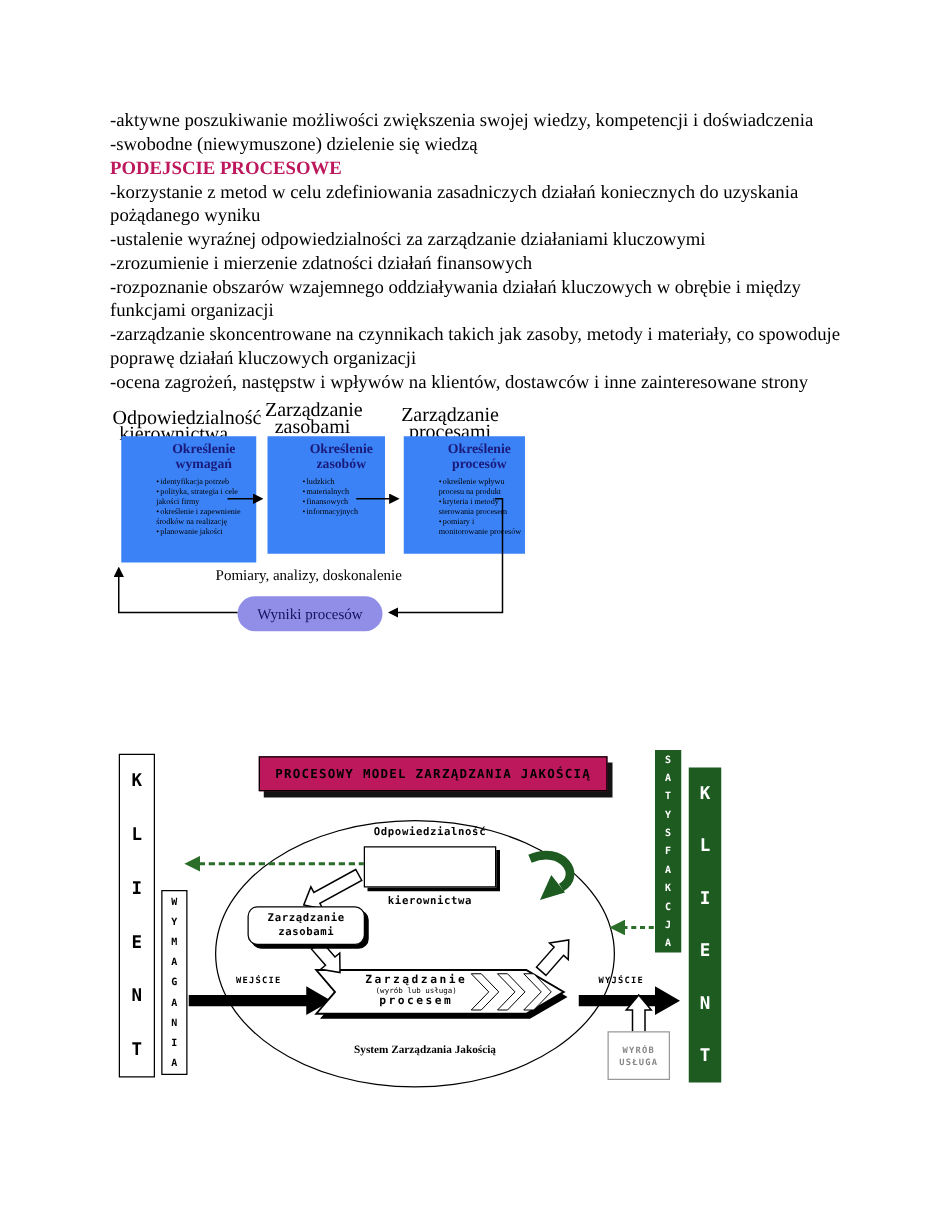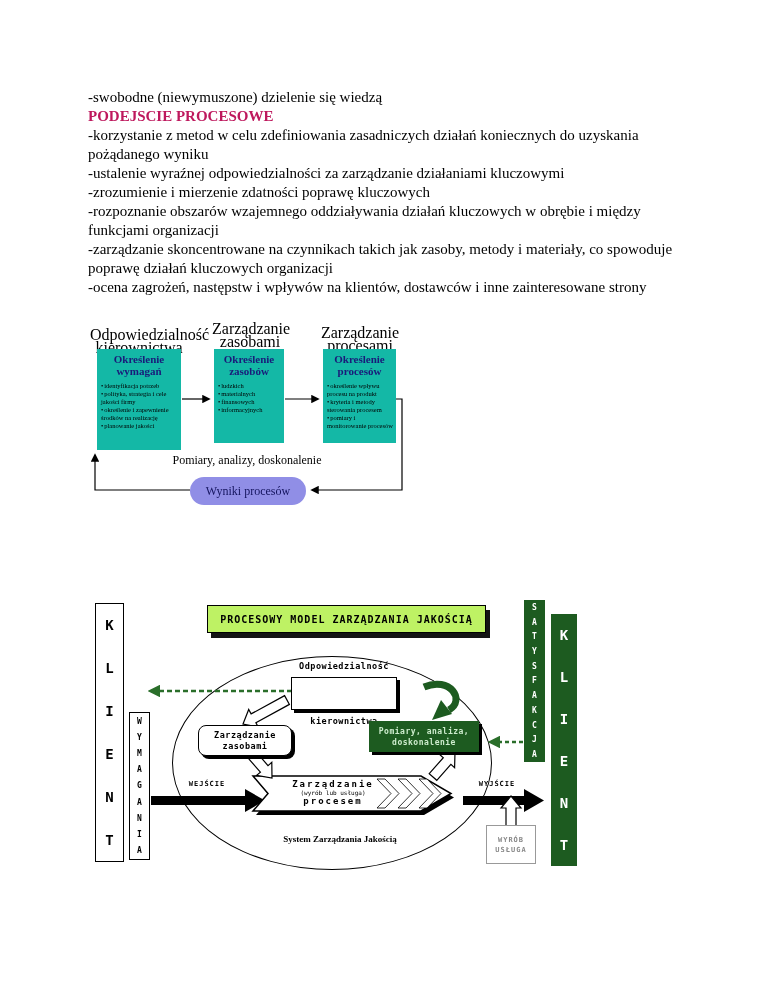--- a/index.html
+++ b/index.html
@@ -9,34 +9,34 @@
   
   .textblock{position:absolute;left:88px;top:88px;width:612px;font-size:15px;line-height:19px;}
   .textblock p{margin:0;}
   .textblock p.heading{font-weight:bold;color:#be185d;}
 
   
   .d1-header{position:absolute;font-size:16px;line-height:13px;text-align:center;}
   #d1h1{left:90px;top:328px;width:98px;}
   #d1h2{left:212px;top:322px;width:76px;}
   #d1h3{left:320px;top:326px;width:80px;}
-  .d1-box{position:absolute;background:#14b8a6;}
+  .d1-box{position:absolute;background:#3b82f6;padding-left:24px;}
   #d1b1{left:97px;top:349px;width:84px;height:101px;}
   #d1b2{left:214px;top:349px;width:70px;height:94px;}
   #d1b3{left:323px;top:349px;width:73px;height:94px;}
   .d1-box .t{font-weight:bold;color:#1a1a7a;font-size:11px;line-height:12px;text-align:center;padding-top:4px;}
   .d1-box .items{margin:5px 2px 0 4px;font-size:6.5px;line-height:8px;color:#000;font-family:"Liberation Serif",serif;}
   .d1-box .it::before{content:"•";margin-right:1px;}
   .d1-measure{position:absolute;left:147px;top:453px;width:200px;text-align:center;font-size:12px;}
   .d1-result{position:absolute;left:190px;top:477px;width:116px;height:28px;background:#908ee6;
              text-align:center;font-size:12px;color:#14145e;line-height:28px;border-radius:14px;}
 
   
   .mono{font-family:"DejaVu Sans Mono",monospace;}
-  .d2-title{position:absolute;left:207px;top:605px;width:277px;height:26px;background:#bef264;border:1px solid #000;
+  .d2-title{position:absolute;left:207px;top:605px;width:277px;height:26px;background:#be185d;border:1px solid #000;
             box-shadow:4px 5px 0 #141414;display:flex;align-items:center;justify-content:center;
             font-weight:bold;font-size:10px;letter-spacing:1px;z-index:3;}
   .vbox{position:absolute;display:flex;flex-direction:column;align-items:center;justify-content:space-around;
         font-weight:bold;z-index:3;}
   #klient-left{left:95px;top:603px;width:27px;height:257px;border:1px solid #000;background:#fff;font-size:14px;}
   #wymagania{left:129px;top:712px;width:19px;height:146px;border:1px solid #000;background:#fff;font-size:8px;}
   #satysfakcja{left:524px;top:600px;width:21px;height:162px;background:#1d5b20;color:#fff;font-size:8px;}
   #klient-right{left:551px;top:614px;width:26px;height:252px;background:#1d5b20;color:#fff;font-size:14px;}
   .ellipse{position:absolute;left:172px;top:656px;width:318px;height:212px;border:1.5px solid #000;
            border-radius:50%;background:#fff;z-index:1;}
@@ -60,25 +60,26 @@
   #product-box{left:486px;top:825px;width:48px;height:37px;background:#fff;border:1px solid #999;color:#888;
                font-size:7px;letter-spacing:1px;line-height:10px;z-index:3;}
   .overlay{position:absolute;left:0;top:0;z-index:2;pointer-events:none;}
 </style>
 </head>
 <body>
 
 <div class="page">
 
   <div class="textblock">
+    <p>-aktywne poszukiwanie możliwości zwiększenia swojej wiedzy, kompetencji i doświadczenia</p>
     <p>-swobodne (niewymuszone) dzielenie się wiedzą</p>
     <p class="heading">PODEJSCIE PROCESOWE</p>
     <p>-korzystanie z metod w celu zdefiniowania zasadniczych działań koniecznych do uzyskania pożądanego wyniku</p>
     <p>-ustalenie wyraźnej odpowiedzialności za zarządzanie działaniami kluczowymi</p>
-    <p>-zrozumienie i mierzenie zdatności poprawę kluczowych</p>
+    <p>-zrozumienie i mierzenie zdatności działań finansowych</p>
     <p>-rozpoznanie obszarów wzajemnego oddziaływania działań kluczowych w obrębie i między funkcjami organizacji</p>
     <p>-zarządzanie skoncentrowane na czynnikach takich jak zasoby, metody i materiały, co spowoduje poprawę działań kluczowych organizacji</p>
     <p>-ocena zagrożeń, następstw i wpływów na klientów, dostawców i inne zainteresowane strony</p>
   </div>
 
   <div class="d1-header" id="d1h1">Odpowiedzialność kierownictwa</div>
   <div class="d1-header" id="d1h2">Zarządzanie zasobami</div>
   <div class="d1-header" id="d1h3">Zarządzanie procesami</div>
 
   <div class="d1-box" id="d1b1">
@@ -161,24 +162,20 @@
   <div class="d2-box mono" id="mgmt-box">
     <span>Odpowiedzialność</span>
     <span>kierownictwa</span>
   </div>
 
   <div class="d2-box mono" id="resources-box">
     <span>Zarządzanie</span>
     <span>zasobami</span>
   </div>
 
-  <div class="d2-box mono" id="measure-box">
-    <span>Pomiary, analiza,</span>
-    <span>doskonalenie</span>
-  </div>
 
   <div class="mono" id="process-arrow-text">
     <div class="l1">Zarządzanie</div>
     <div class="l2">(wyrób lub usługa)</div>
     <div class="l3">procesem</div>
   </div>
 
   <div id="system-label">System Zarządzania Jakością</div>
 
   <div class="io-label mono" id="wejscie">WEJŚCIE</div>

